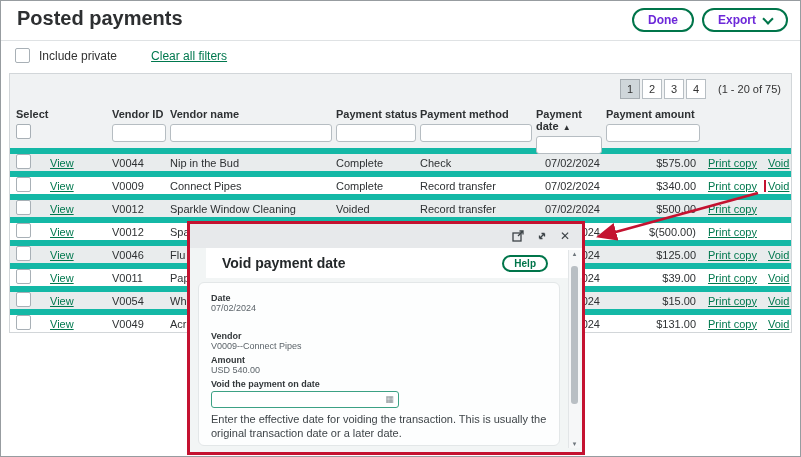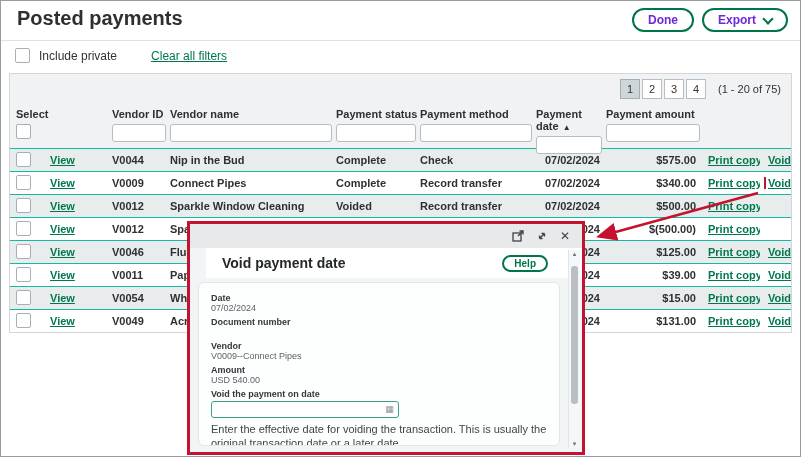--- a/index.html
+++ b/index.html
@@ -33,21 +33,21 @@
 
   .grid{display:grid;grid-template-columns:34px 62px 58px 166px 84px 116px 70px 92px 62px 1fr;
         padding-left:6px;box-sizing:border-box;}
   .head{padding-top:4px;height:44px;}
   .hcell{font-size:11px;font-weight:bold;color:#2e3133;}
   .hcell .srt{font-size:8px;margin-left:4px;color:#2e3133;}
   .hcell input{display:block;margin-top:4px;width:calc(100% - 12px);height:16px;border:1px solid #b6bdc2;
                border-radius:3px;background:#fff;font:inherit;font-size:10px;padding:0 3px;}
   .hcell .cb{margin-top:4px;}
 
-  .tr{height:23px;border-top:1px solid #14b8a6;background:#fff;font-size:11px;color:#2e3133;align-items:center;font-weight:bold;}
+  .tr{height:23px;border-top:6px solid #14b8a6;background:#fff;font-size:11px;color:#2e3133;align-items:center;}
   .tr.alt{background:#e9eced;}
   .td{padding-right:4px;white-space:nowrap;overflow:hidden;}
   .td.num{text-align:right;padding-right:2px;}
   .td.date{text-align:right;padding-right:6px;}
   .td.print{padding-left:10px;}
   .td.void{padding-left:8px;}
   .rowlink{color:#00784e;text-decoration:underline;cursor:pointer;}
   .void-boxed{outline:2px solid #c41230;outline-offset:2px;}
 
   
@@ -270,21 +270,20 @@
       <h2>Void payment date</h2>
       <button class="help-pill">Help</button>
     </div>
     <div class="m-body">
       <div class="card">
         <div>
           <div class="flabel">Date</div>
           <div class="fval">07/02/2024</div>
         </div>
         <div>
-          <div class="flabel">Document number</div>
           <div class="fval"></div>
         </div>
         <div>
           <div class="flabel">Vendor</div>
           <div class="fval">V0009--Connect Pipes</div>
         </div>
         <div>
           <div class="flabel">Amount</div>
           <div class="fval">USD 540.00</div>
         </div>

